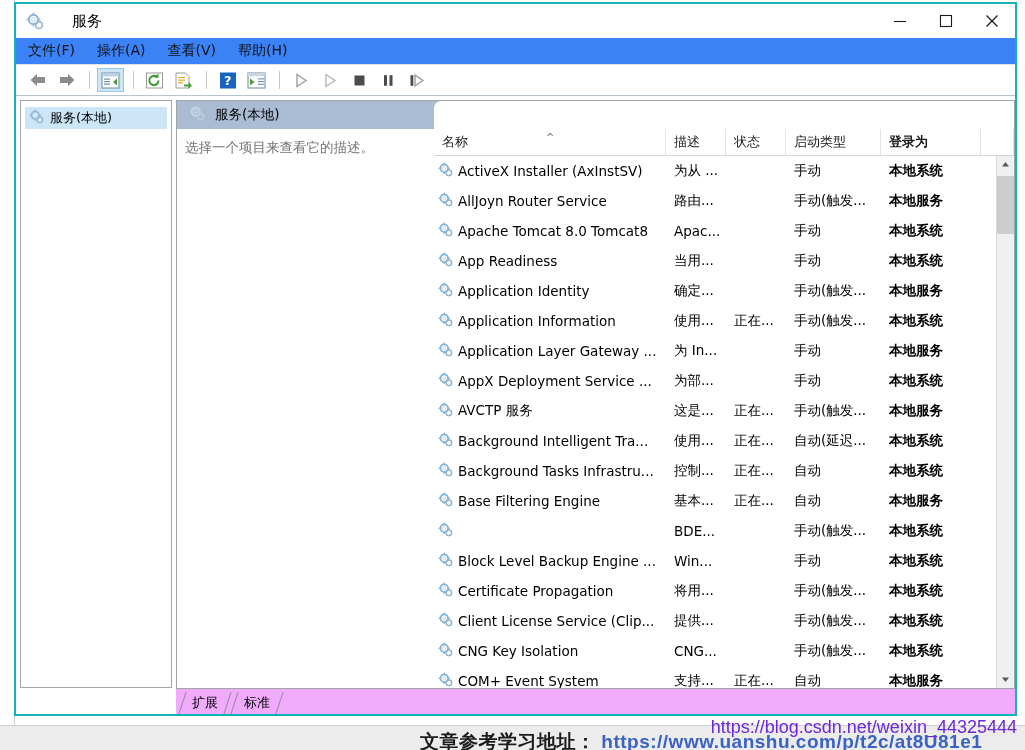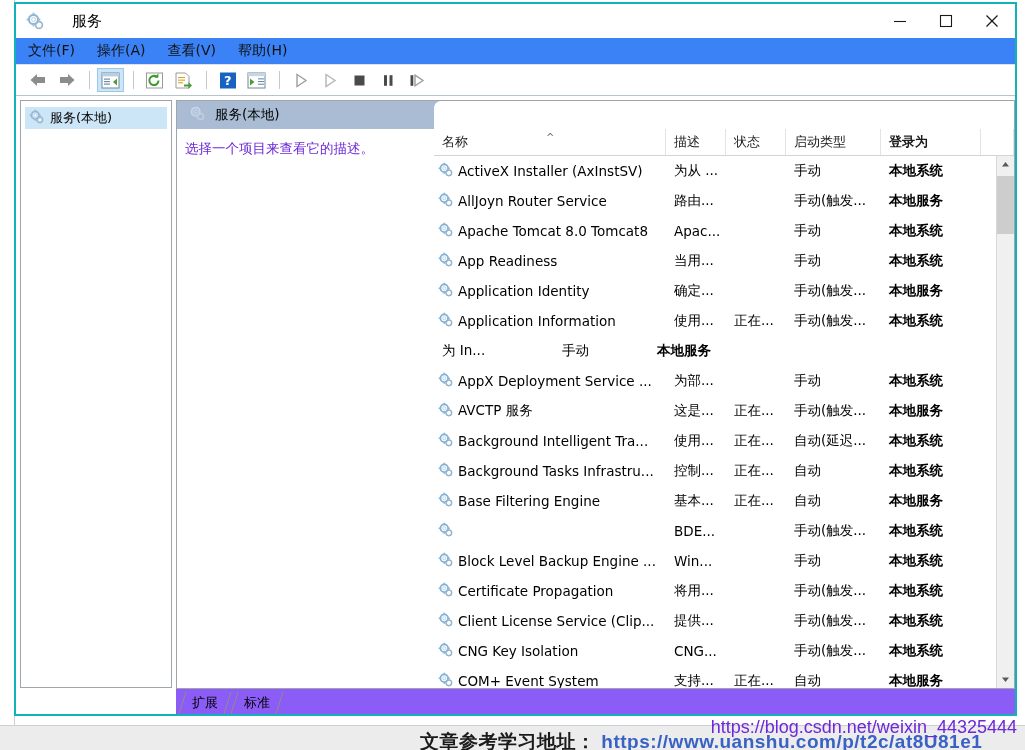--- a/index.html
+++ b/index.html
@@ -241,23 +241,23 @@
   }
   .desc-col {
     width: 257px;
     min-width: 257px;
     padding: 10px 8px 0 8px;
     box-sizing: border-box;
     background: #ffffff;
   }
   .desc-text {
     font-size: 13.5px;
-    color: #6d28d9;
+    color: #737373;
     line-height: 1.45;
-    font-family: Liberation Serif, serif;
+    font-family: Liberation Mono, monospace;
   }
 
   .list-col {
     flex: 1;
     min-width: 0;
     display: flex;
     flex-direction: column;
     background: #ffffff;
   }
 
@@ -370,21 +370,21 @@
     height: 58px;
     background: #cdcdcd;
   }
 
   
   .tabs-row {
     height: 26px;
     min-height: 26px;
     display: flex;
     align-items: flex-end;
-    background: #8b5cf6;
+    background: #f0abfc;
     border-top: 1px solid #9fa6ab;
     padding-left: 2px;
     box-sizing: border-box;
   }
   .tab {
     position: relative;
     height: 22px;
     display: flex;
     align-items: center;
     padding: 0 12px 0 14px;
@@ -751,20 +751,35 @@
                         </svg></span>
                       <span>Application Information</span>
                     </div>
                     <div class="cell c-desc">使用...</div>
                     <div class="cell c-status">正在...</div>
                     <div class="cell c-start">手动(触发...</div>
                     <div class="cell c-logon">本地系统</div>
                     <div class="cell c-pad"></div>
                   </div>
                   <div class="row">
+                    <div class="cell name c-name">
+                      <span><svg width="15" height="15" viewBox="0 0 18 18">
+                          <circle cx="7.5" cy="7.5" r="4.6" fill="none" stroke="#7fb0d6" stroke-width="2.1"></circle>
+                          <circle cx="7.5" cy="7.5" r="1.9" fill="#ffffff" stroke="#aecde4" stroke-width="1"></circle>
+                          <g fill="#8fb8d8">
+                            <rect x="6.6" y="0.6" width="1.8" height="2.4" rx="0.5"></rect>
+                            <rect x="6.6" y="12.0" width="1.8" height="2.4" rx="0.5"></rect>
+                            <rect x="0.6" y="6.6" width="2.4" height="1.8" rx="0.5"></rect>
+                            <rect x="12.0" y="6.6" width="2.4" height="1.8" rx="0.5"></rect>
+                          </g>
+                          <circle cx="13" cy="13" r="3.4" fill="none" stroke="#93b4cc" stroke-width="1.7"></circle>
+                          <circle cx="13" cy="13" r="1.2" fill="#ffffff"></circle>
+                        </svg></span>
+                      <span>Application Layer Gateway ...</span>
+                    </div>
                     <div class="cell c-desc">为 In...</div>
                     <div class="cell c-status"></div>
                     <div class="cell c-start">手动</div>
                     <div class="cell c-logon">本地服务</div>
                     <div class="cell c-pad"></div>
                   </div>
                   <div class="row">
                     <div class="cell name c-name">
                       <span><svg width="15" height="15" viewBox="0 0 18 18">
                           <circle cx="7.5" cy="7.5" r="4.6" fill="none" stroke="#7fb0d6" stroke-width="2.1"></circle>

